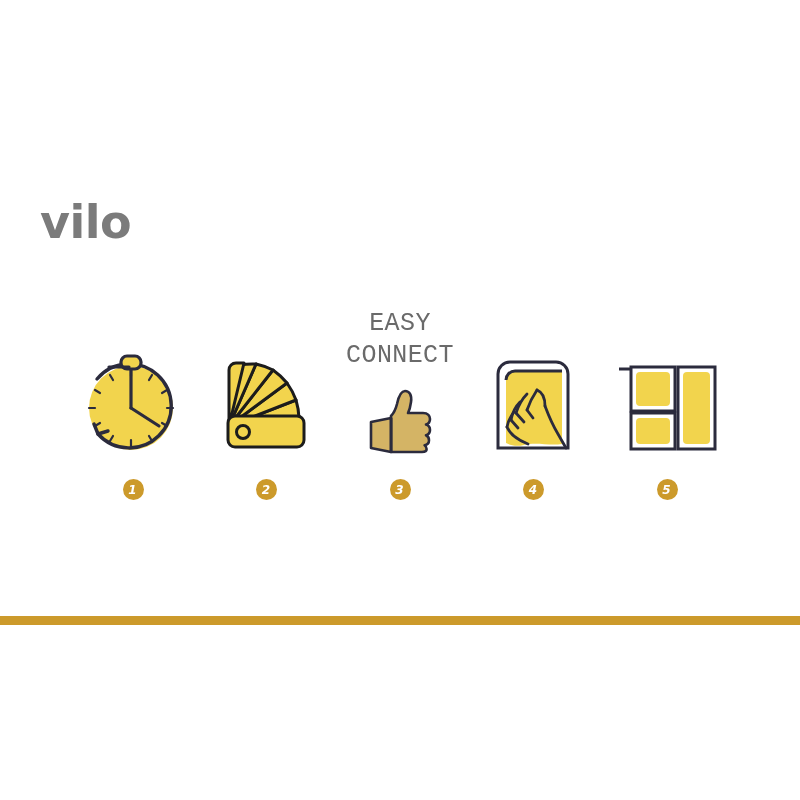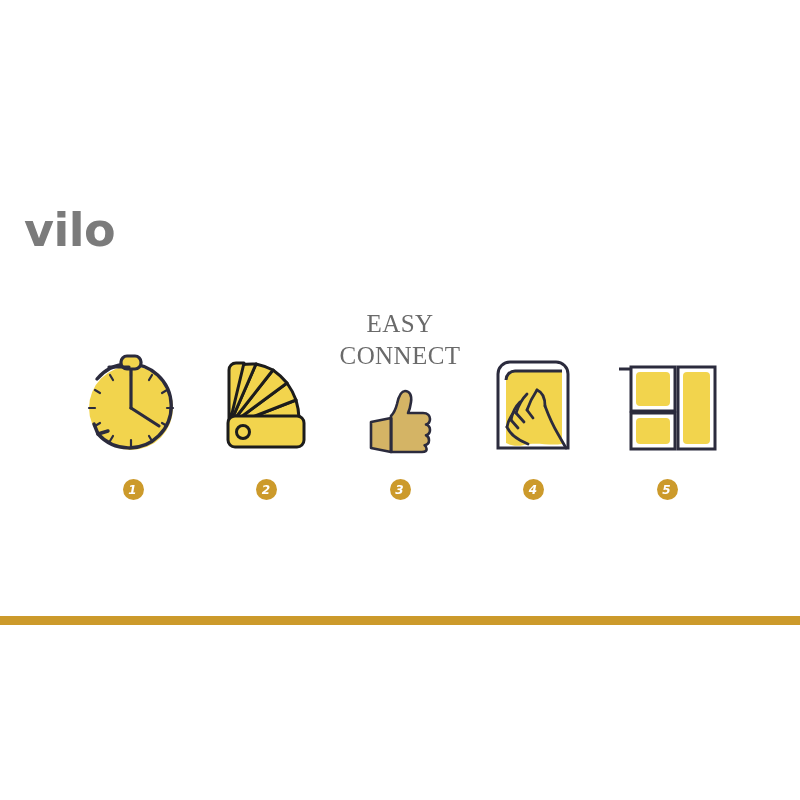--- a/index.html
+++ b/index.html
@@ -13,25 +13,24 @@
     height: 800px;
     position: relative;
     overflow: hidden;
     font-family: "Liberation Sans", sans-serif;
     -webkit-font-smoothing: antialiased;
   }
 
   
   .brand-logo {
     position: absolute;
-    left: 24px;
+    left: 40px;
     top: 198px;
     width: 170px;
     height: 52px;
-    margin-top: 8px;
   }
   .brand-logo svg { display: block; }
   .brand-wordmark-text {
     font-family: "DejaVu Sans", sans-serif;
     font-size: 46px;
     font-weight: 600;
     letter-spacing: -0.5px;
     fill: #7b7b7b;
   }
 
@@ -67,21 +66,21 @@
   .feature-icon-wrap svg { display: block; overflow: visible; }
 
   
   .easy-connect-caption {
     position: absolute;
     top: 4px;
     left: -12px;
     width: 146px;
     text-align: center;
     color: #6a6a6a;
-    font-family: Liberation Serif, serif;
+    font-family: Liberation Mono, monospace;
     font-size: 25px;
     line-height: 32px;
     letter-spacing: 0.4px;
     white-space: pre-line;
   }
 
   
   .step-badge {
     margin-top: 23px;
     width: 21px;

